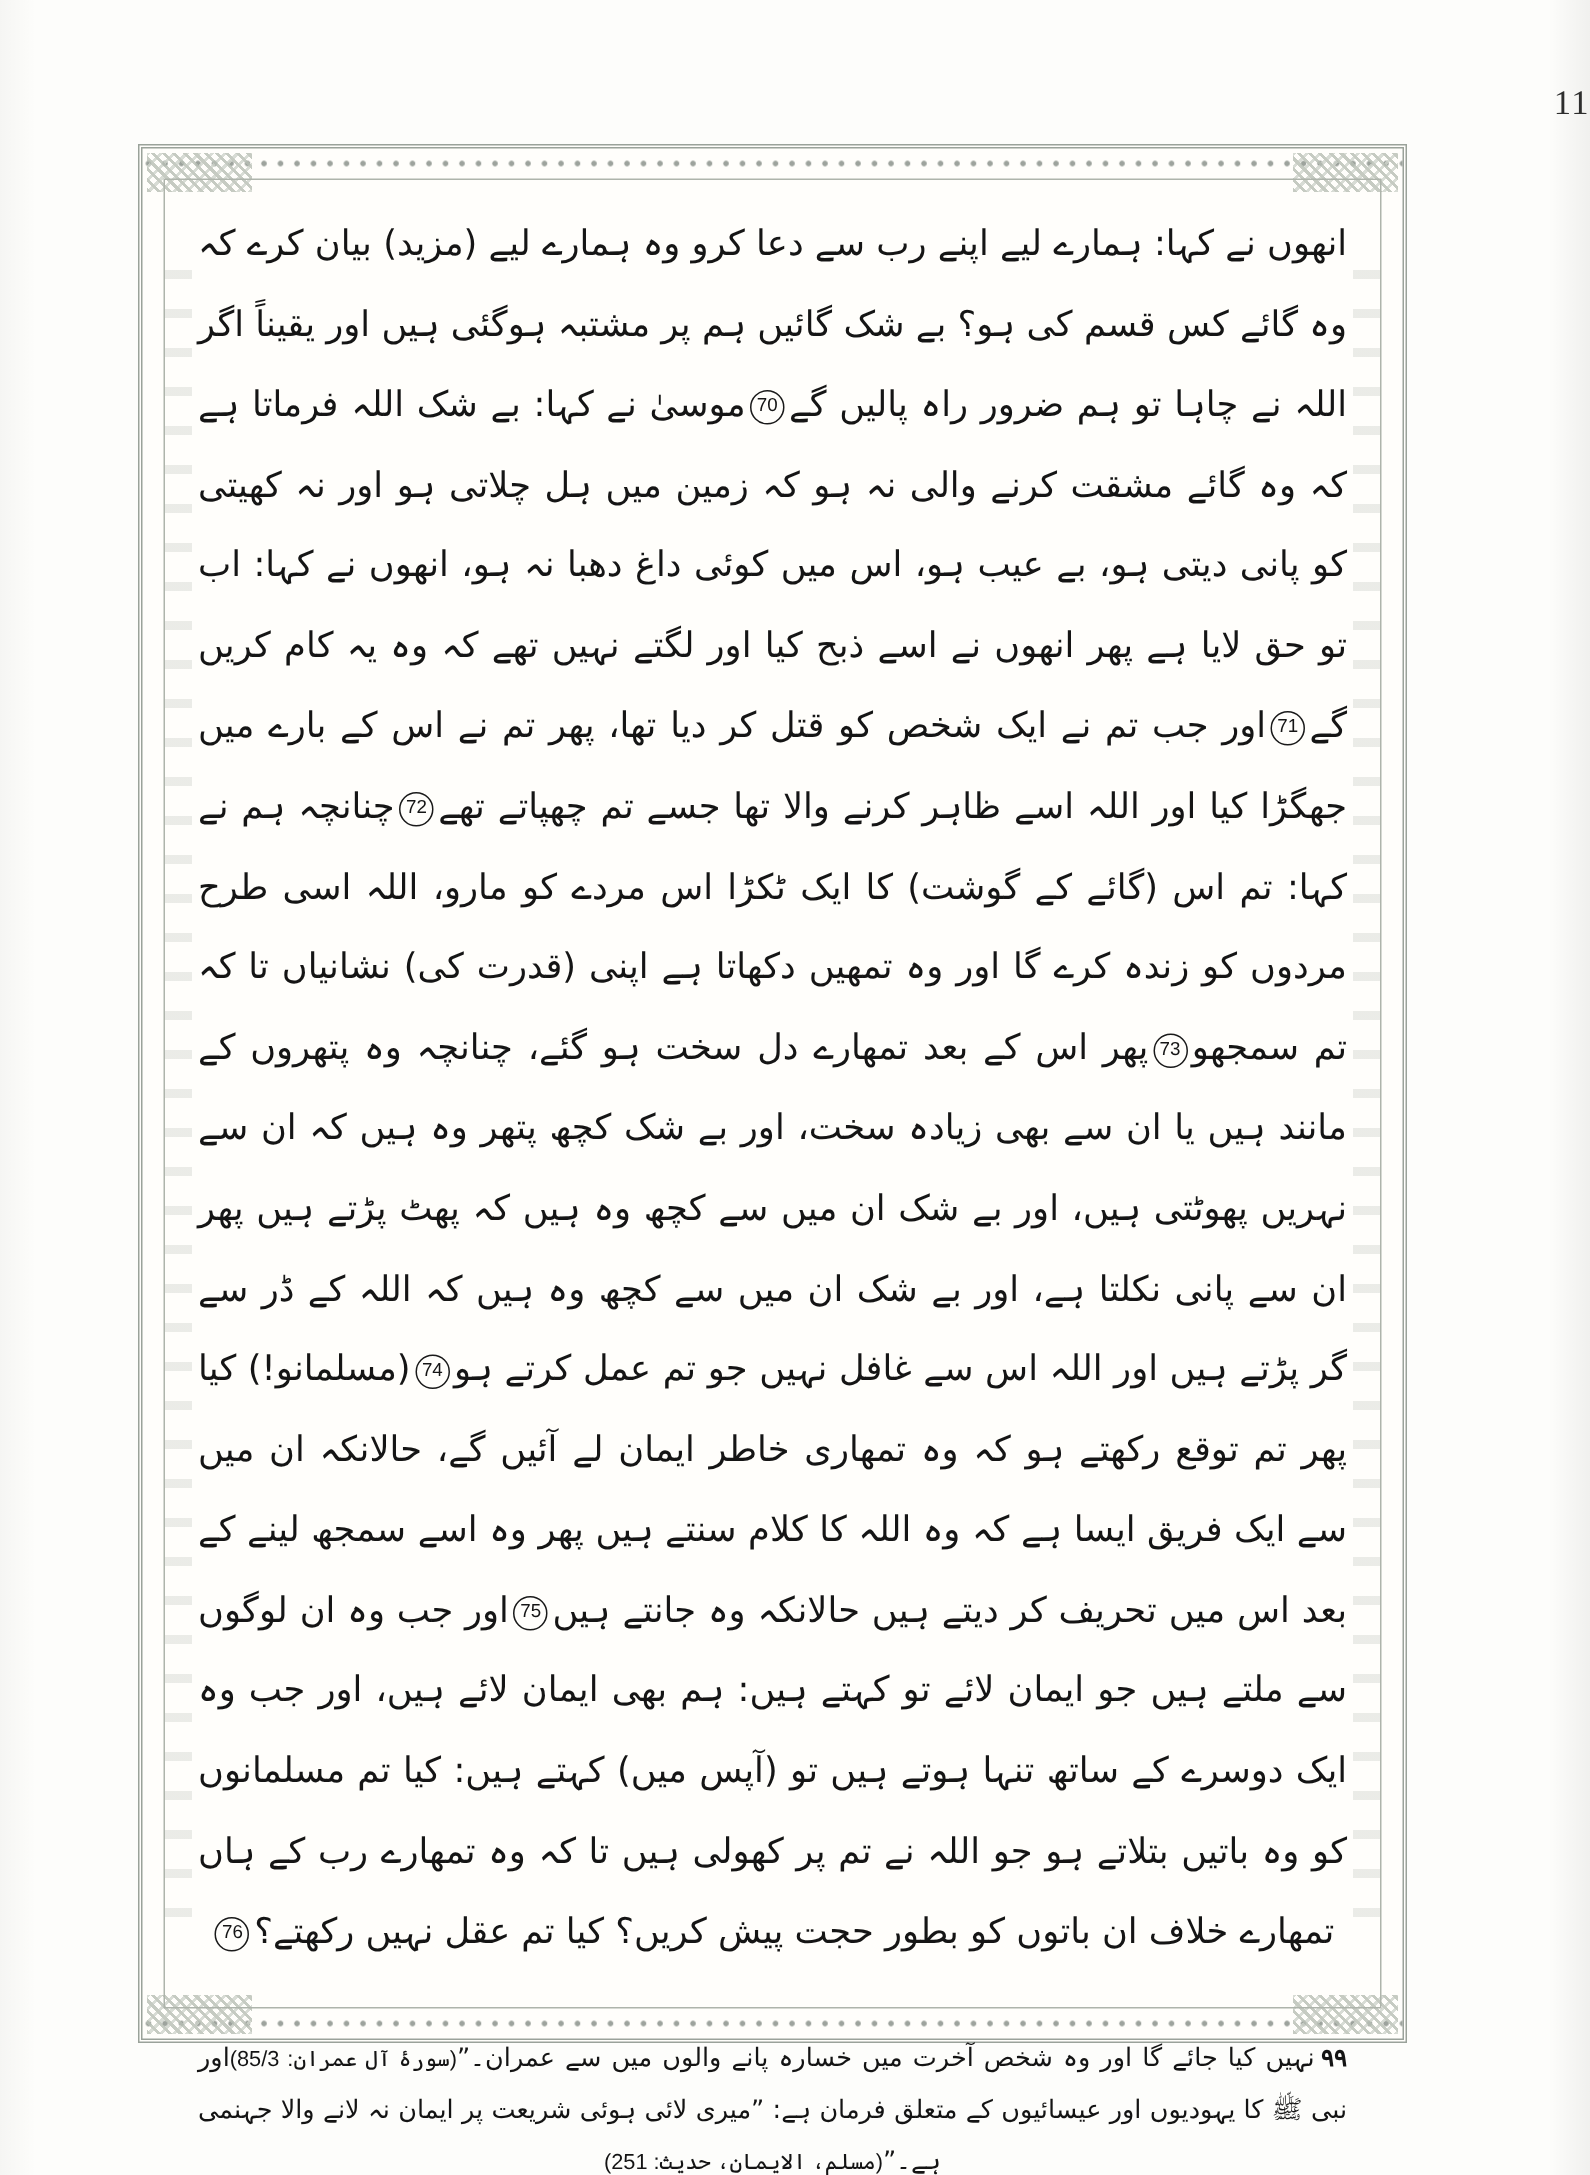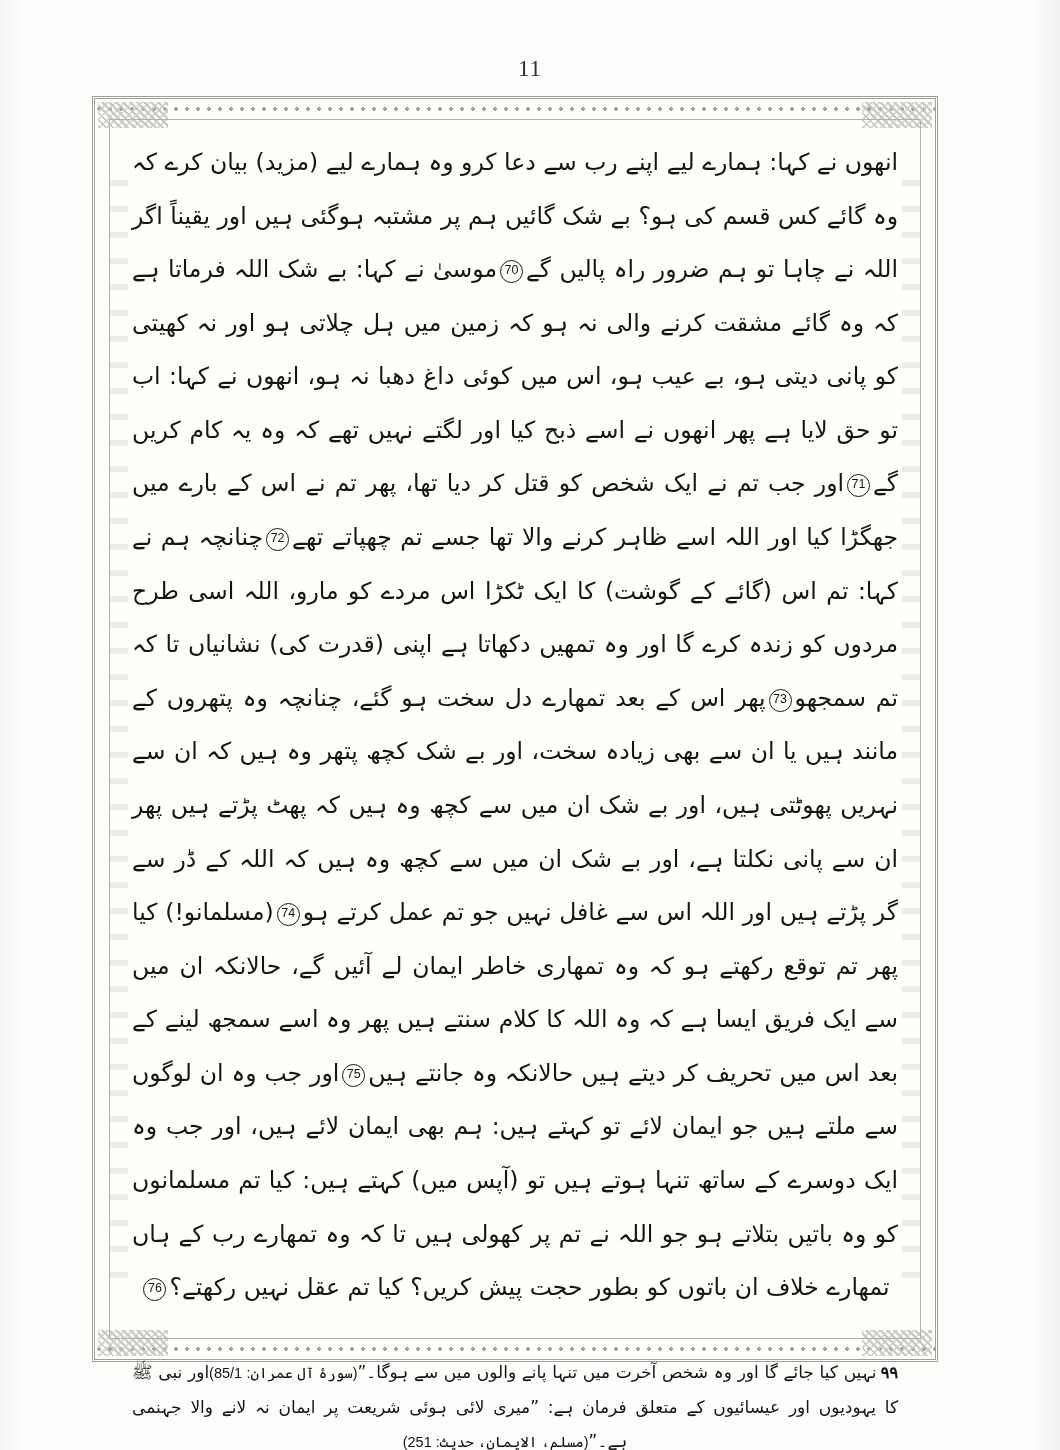--- a/index.html
+++ b/index.html
@@ -28,21 +28,20 @@
     background:
       linear-gradient(to left, rgba(0,0,0,0.05) 0px, rgba(0,0,0,0.0) 28px),
       linear-gradient(to right, rgba(0,0,0,0.03) 0px, rgba(0,0,0,0.0) 24px);
     pointer-events: none;
   }
   .folio {
     position: absolute;
     top: 56px;
     left: 0;
     right: 0;
-    text-align: center;
     font-family: "Liberation Serif", serif;
     font-size: 23px;
     color: #2d2d2d;
     letter-spacing: 1px;
   }
   .frame-outer {
     position: absolute;
     top: 96px;
     left: 92px;
     width: 846px;
@@ -180,16 +179,16 @@
     <div class="frame-inner">
       <div class="side-orn left"></div>
       <div class="side-orn right"></div>
 
       <div class="body-text"><span>انھوں نے کہا: ہمارے لیے اپنے رب سے دعا کرو وہ ہمارے لیے (مزید) بیان کرے کہ وہ گائے کس قسم کی ہو؟ بے شک گائیں ہم پر مشتبہ ہوگئی ہیں اور یقیناً اگر اللہ نے چاہا تو ہم ضرور راہ پالیں گے</span><span class="ayah">70</span><span>موسیٰ نے کہا: بے شک اللہ فرماتا ہے کہ وہ گائے مشقت کرنے والی نہ ہو کہ زمین میں ہل چلاتی ہو اور نہ کھیتی کو پانی دیتی ہو، بے عیب ہو، اس میں کوئی داغ دھبا نہ ہو، انھوں نے کہا: اب تو حق لایا ہے پھر انھوں نے اسے ذبح کیا اور لگتے نہیں تھے کہ وہ یہ کام کریں گے</span><span class="ayah">71</span><span>اور جب تم نے ایک شخص کو قتل کر دیا تھا، پھر تم نے اس کے بارے میں جھگڑا کیا اور اللہ اسے ظاہر کرنے والا تھا جسے تم چھپاتے تھے</span><span class="ayah">72</span><span>چنانچہ ہم نے کہا: تم اس (گائے کے گوشت) کا ایک ٹکڑا اس مردے کو مارو، اللہ اسی طرح مردوں کو زندہ کرے گا اور وہ تمھیں دکھاتا ہے اپنی (قدرت کی) نشانیاں تا کہ تم سمجھو</span><span class="ayah">73</span><span>پھر اس کے بعد تمھارے دل سخت ہو گئے، چنانچہ وہ پتھروں کے مانند ہیں یا ان سے بھی زیادہ سخت، اور بے شک کچھ پتھر وہ ہیں کہ ان سے نہریں پھوٹتی ہیں، اور بے شک ان میں سے کچھ وہ ہیں کہ پھٹ پڑتے ہیں پھر ان سے پانی نکلتا ہے، اور بے شک ان میں سے کچھ وہ ہیں کہ اللہ کے ڈر سے گر پڑتے ہیں اور اللہ اس سے غافل نہیں جو تم عمل کرتے ہو</span><span class="ayah">74</span><span>(مسلمانو!) کیا پھر تم توقع رکھتے ہو کہ وہ تمھاری خاطر ایمان لے آئیں گے، حالانکہ ان میں سے ایک فریق ایسا ہے کہ وہ اللہ کا کلام سنتے ہیں پھر وہ اسے سمجھ لینے کے بعد اس میں تحریف کر دیتے ہیں حالانکہ وہ جانتے ہیں</span><span class="ayah">75</span><span>اور جب وہ ان لوگوں سے ملتے ہیں جو ایمان لائے تو کہتے ہیں: ہم بھی ایمان لائے ہیں، اور جب وہ ایک دوسرے کے ساتھ تنہا ہوتے ہیں تو (آپس میں) کہتے ہیں: کیا تم مسلمانوں کو وہ باتیں بتلاتے ہو جو اللہ نے تم پر کھولی ہیں تا کہ وہ تمھارے رب کے ہاں تمھارے خلاف ان باتوں کو بطور حجت پیش کریں؟ کیا تم عقل نہیں رکھتے؟</span><span class="ayah">76</span></div>
 
       <div class="spacer"></div>
 
       <div class="rule"></div>
 
-      <div class="footnotes"><span class="fn-marker">۹۹</span><span>نہیں کیا جائے گا اور وہ شخص آخرت میں تنہا پانے والوں میں سے ہوگا۔”</span><span class="src">(سورۂ آل عمران: 85/1)</span><span>اور نبی ﷺ کا یہودیوں اور عیسائیوں کے متعلق فرمان ہے: ”میری لائی ہوئی شریعت پر ایمان نہ لانے والا جہنمی ہے۔”</span><span class="src">(مسلم، الایمان، حدیث: 251)</span></div>
+      <div class="footnotes"><span class="fn-marker">۹۹</span><span>نہیں کیا جائے گا اور وہ شخص آخرت میں خسارہ پانے والوں میں سے عمران۔”</span><span class="src">(سورۂ آل عمران: 85/3)</span><span>اور نبی ﷺ کا یہودیوں اور عیسائیوں کے متعلق فرمان ہے: ”میری لائی ہوئی شریعت پر ایمان نہ لانے والا جہنمی ہے۔”</span><span class="src">(مسلم، الایمان، حدیث: 251)</span></div>
     </div>
   </div>
 </div>
 
 </body></html>

